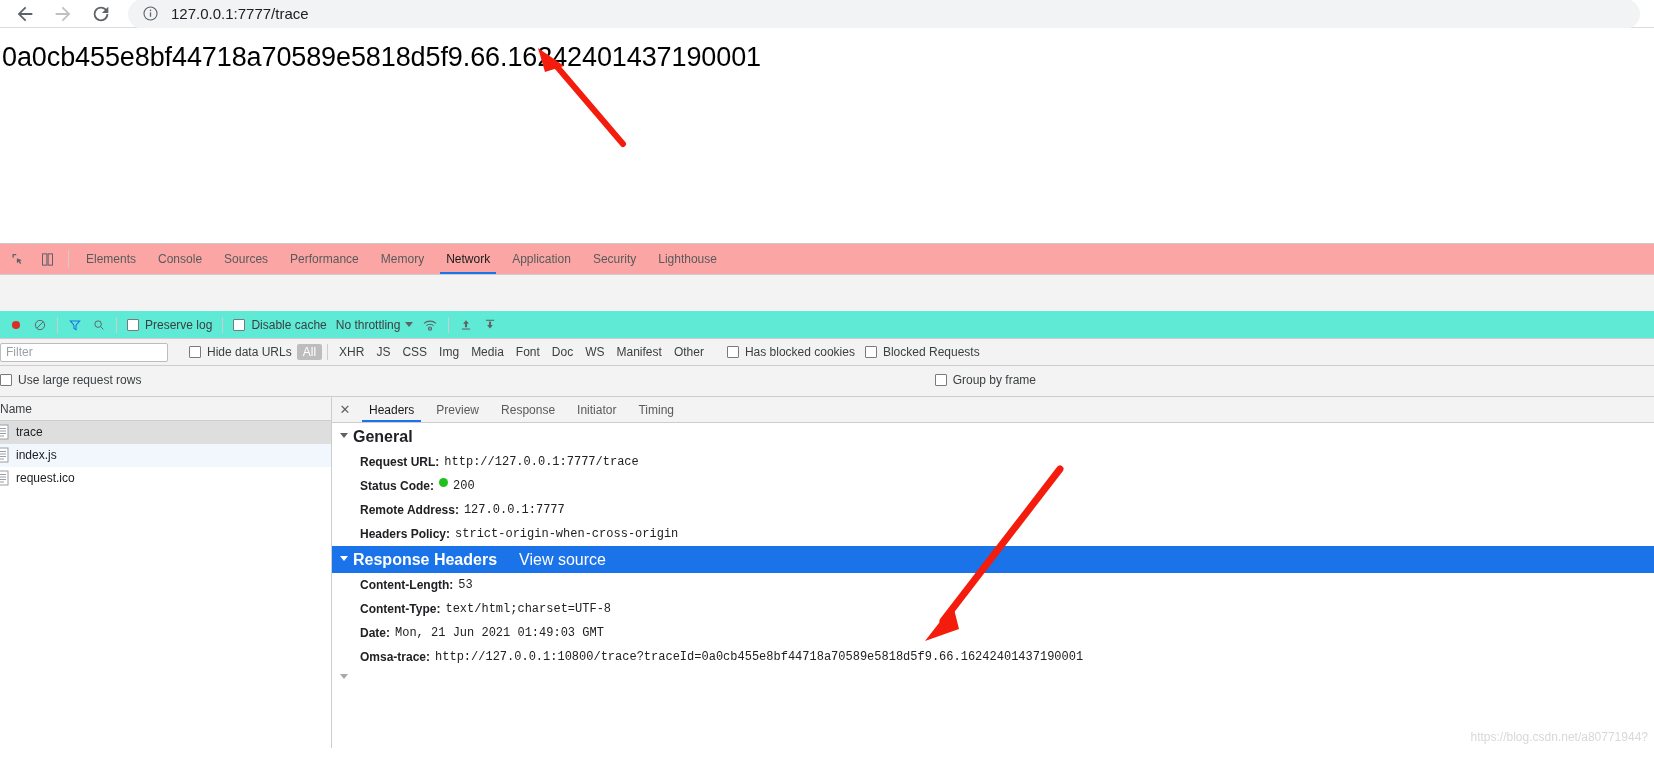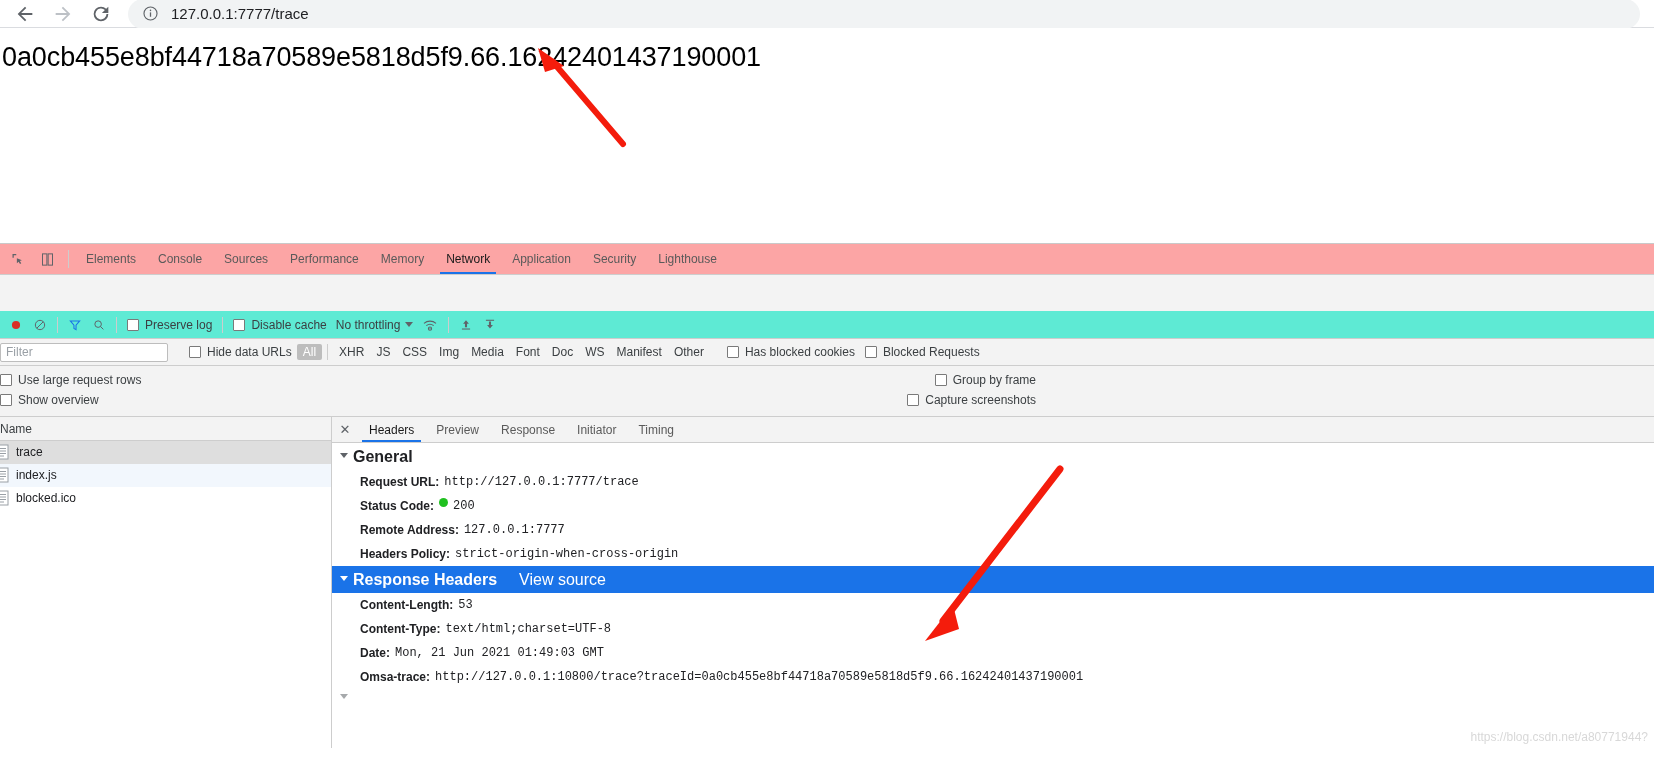--- a/index.html
+++ b/index.html
@@ -504,30 +504,20 @@
     <div class="opt-row">
       <div class="opt-left">
         <span class="cb"></span>
         <span class="tb-label">Use large request rows</span>
       </div>
       <div class="opt-right">
         <span class="cb"></span>
         <span class="tb-label">Group by frame</span>
       </div>
     </div>
-    <div class="opt-row">
-      <div class="opt-left">
-        <span class="cb"></span>
-        <span class="tb-label">Show overview</span>
-      </div>
-      <div class="opt-right">
-        <span class="cb"></span>
-        <span class="tb-label">Capture screenshots</span>
-      </div>
-    </div>
   </div>
 
   <div class="dt-body">
 
     <div class="req-list">
       <div class="req-head">
         <span>Name</span>
       </div>
       <div class="req-row selected">
         <svg class="file-icon" viewBox="0 0 14 16">
@@ -550,21 +540,21 @@
         <span>index.js</span>
       </div>
       <div class="req-row">
         <svg class="file-icon" viewBox="0 0 14 16">
           <rect x="2" y="1" width="10" height="14" fill="#fff" stroke="#9aa0a6" stroke-width="1"></rect>
           <line x1="4" y1="4.5" x2="10" y2="4.5" stroke="#9aa0a6"></line>
           <line x1="4" y1="7" x2="10" y2="7" stroke="#9aa0a6"></line>
           <line x1="4" y1="9.5" x2="10" y2="9.5" stroke="#9aa0a6"></line>
           <line x1="4" y1="12" x2="8" y2="12" stroke="#9aa0a6"></line>
         </svg>
-        <span>blocked.ico</span>
+        <span>request.ico</span>
       </div>
     </div>
 
     <div class="detail-pane">
       <div class="detail-tabs">
         <div class="close-x">✕</div>
         <div class="d-tab active">Headers</div>
         <div class="d-tab">Preview</div>
         <div class="d-tab">Response</div>
         <div class="d-tab">Initiator</div>

